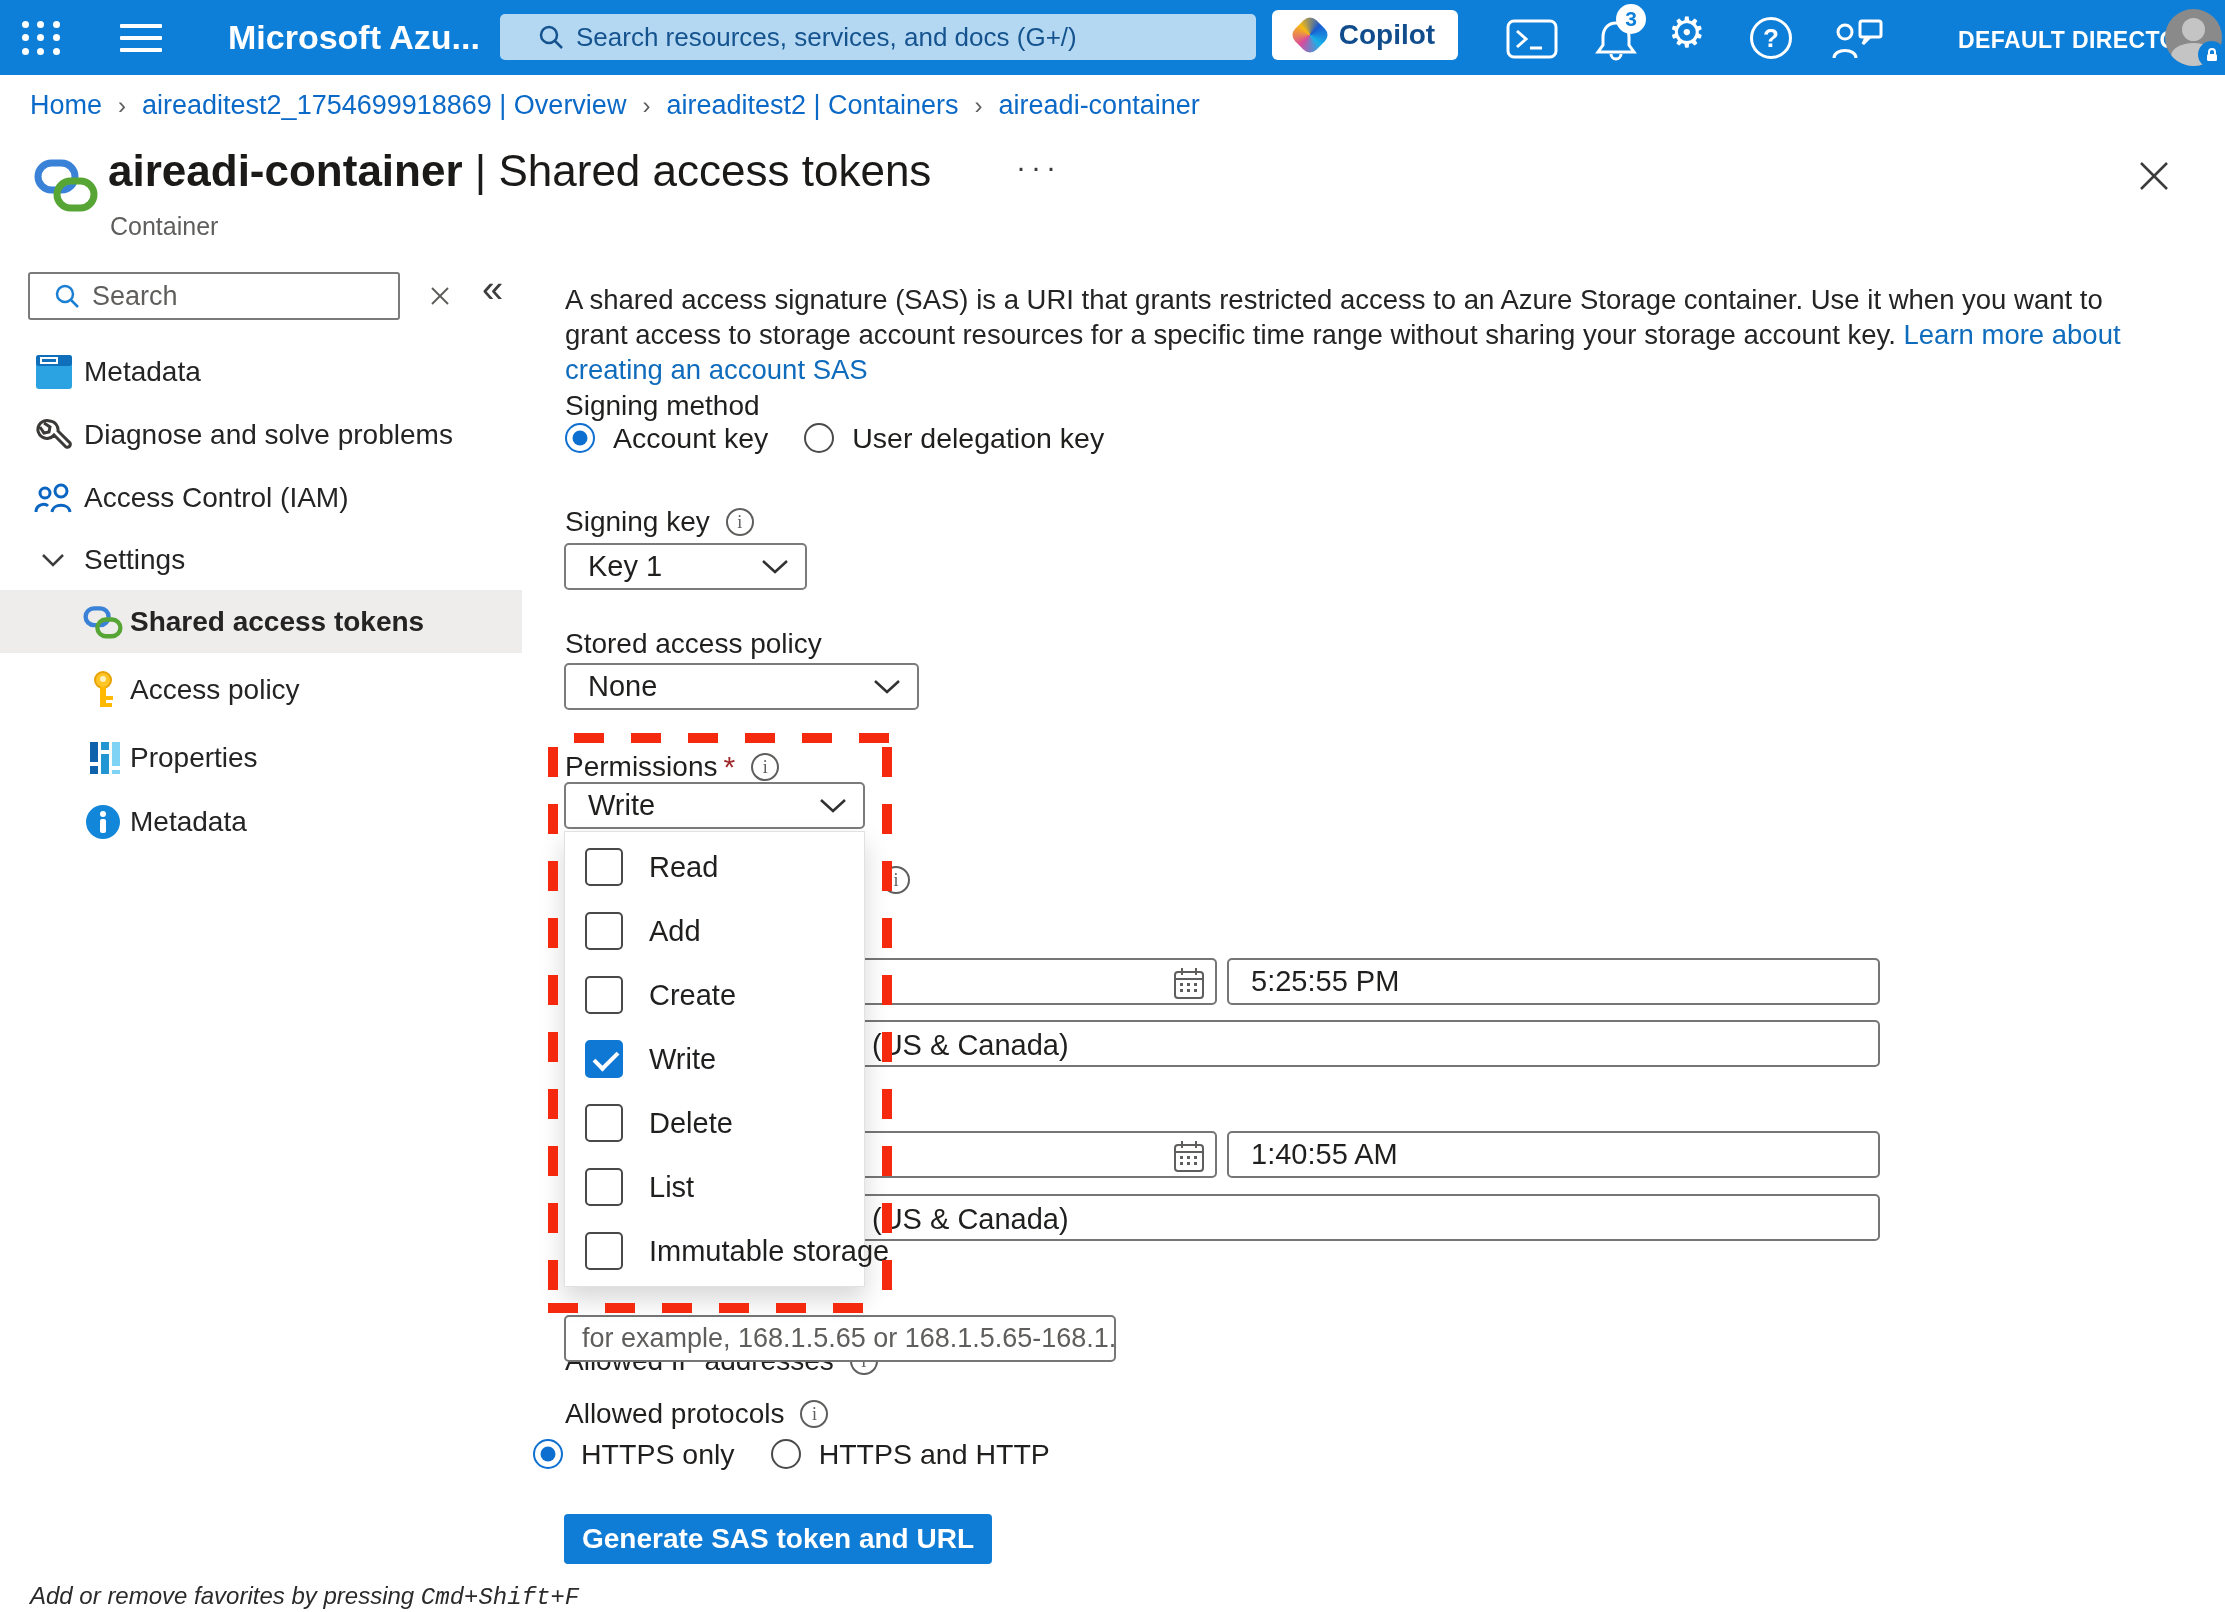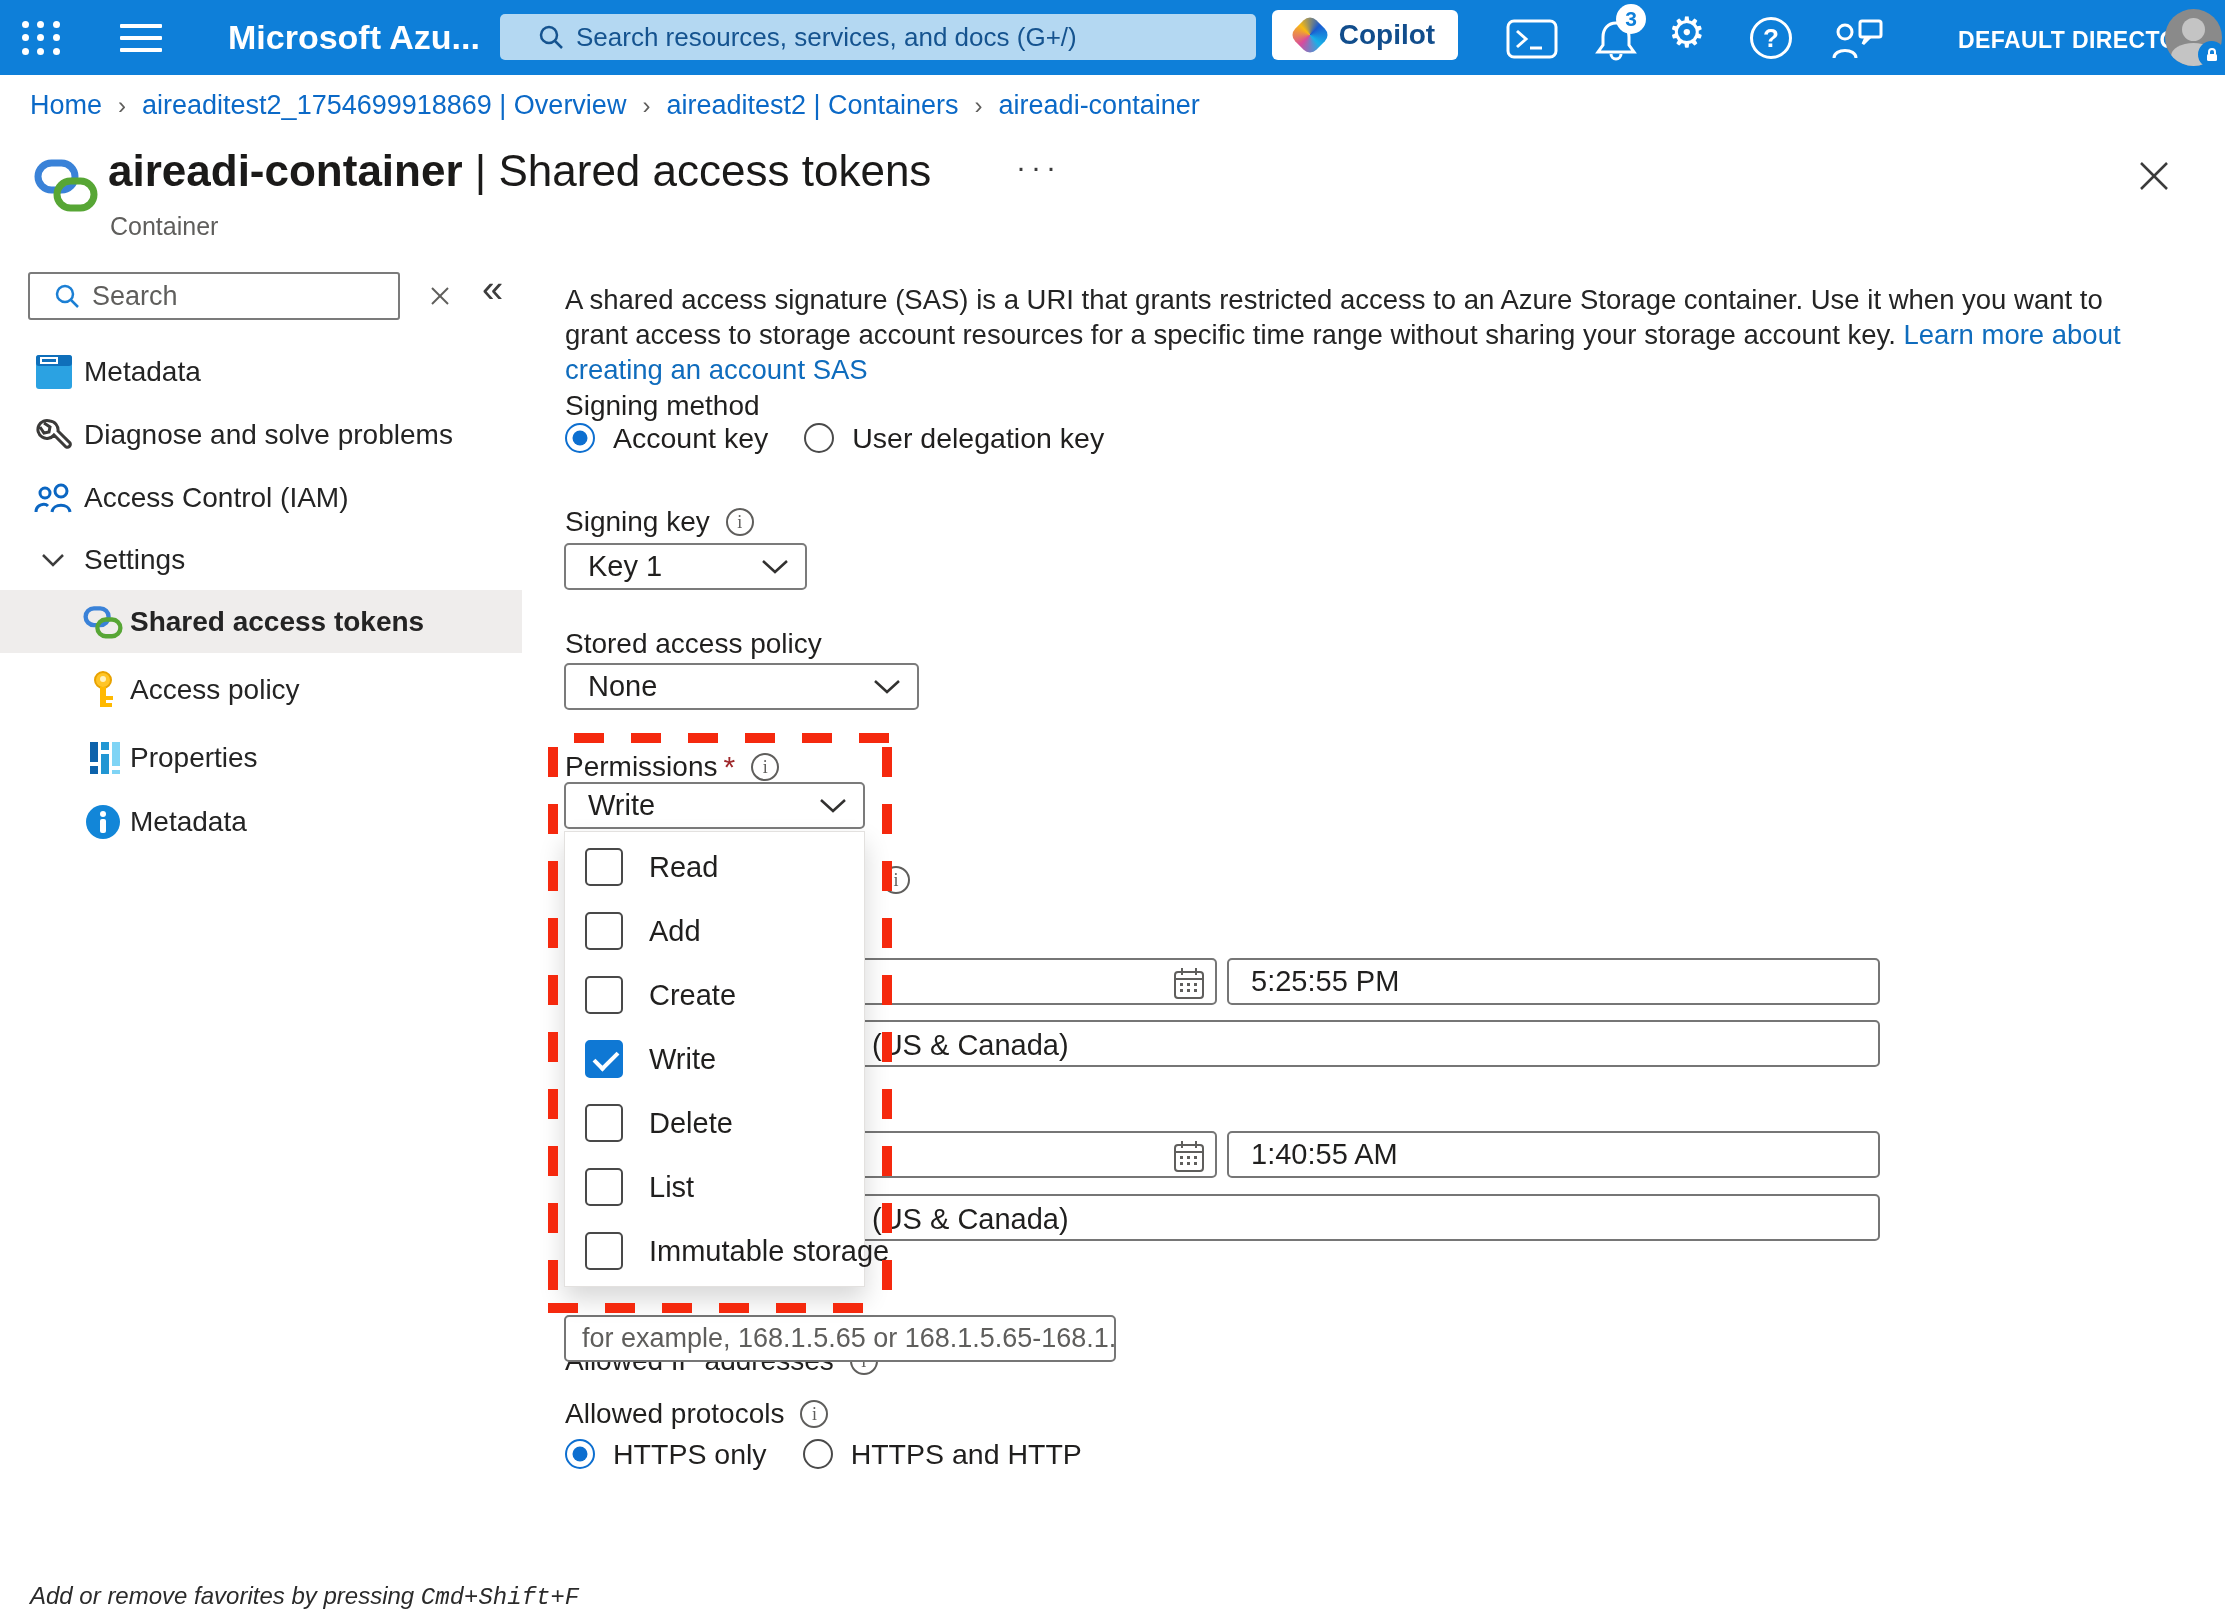--- a/index.html
+++ b/index.html
@@ -470,25 +470,26 @@
   <div class="flabel" style="left:565px; top:1345px;text-align:right;">
     <span>Allowed IP addresses</span>
     <span class="info-i">i</span>
   </div>
   <input class="ip-input" type="text" placeholder="for example, 168.1.5.65 or 168.1.5.65-168.1...." style="">
 
   <div class="flabel" style="left:565px; top:1398px;">
     <span>Allowed protocols</span>
     <span class="info-i">i</span>
   </div>
-  <div class="radio-row" style="left:565px; top:1436px; height:36px;">
+  <div class="radio-row" style="left:533px; top:1436px; height:36px;">
     <span class="radio on"></span>
     <span>HTTPS only</span>
     <span class="radio gap2"></span>
     <span>HTTPS and HTTP</span>
   </div>
 
+  <button class="gen-btn">Generate SAS token and URL</button>
 
   <div class="footer-hint">
     <span>Add or remove favorites by pressing </span><span class="mono">Cmd+Shift+F</span>
   </div>
 
 </div>
 
 </body></html>

